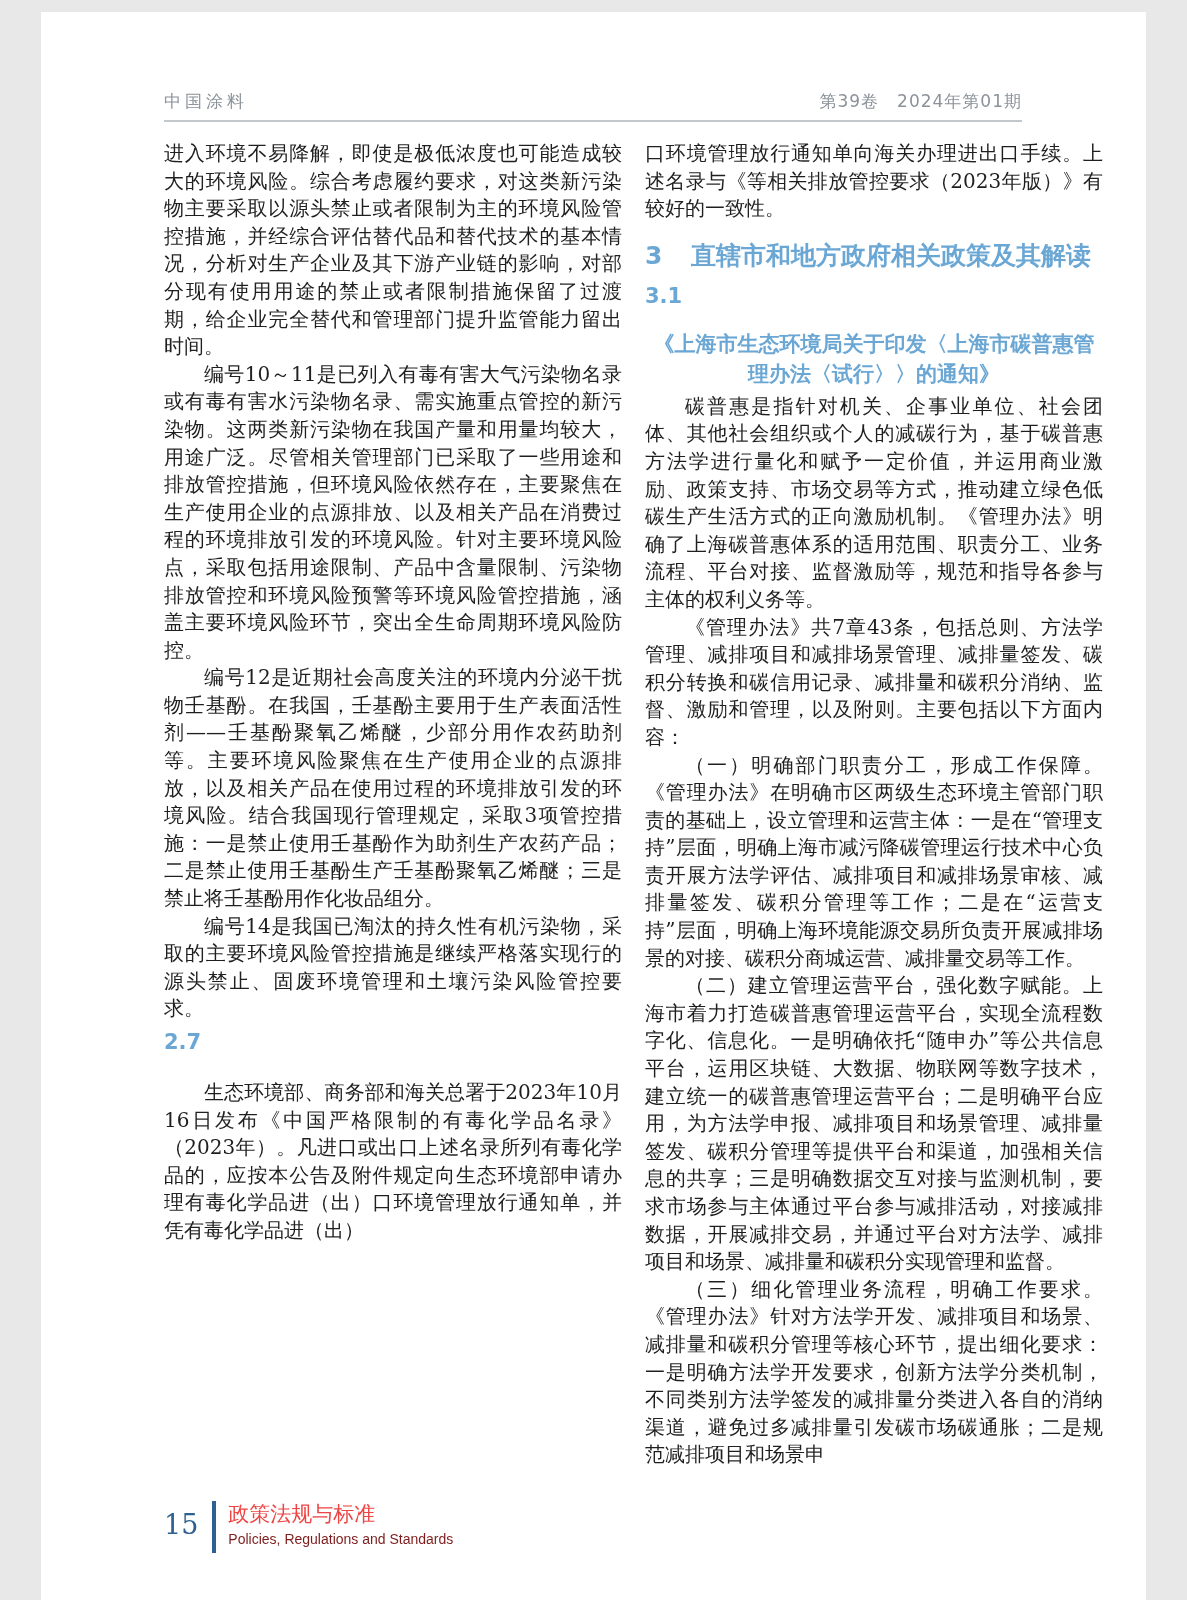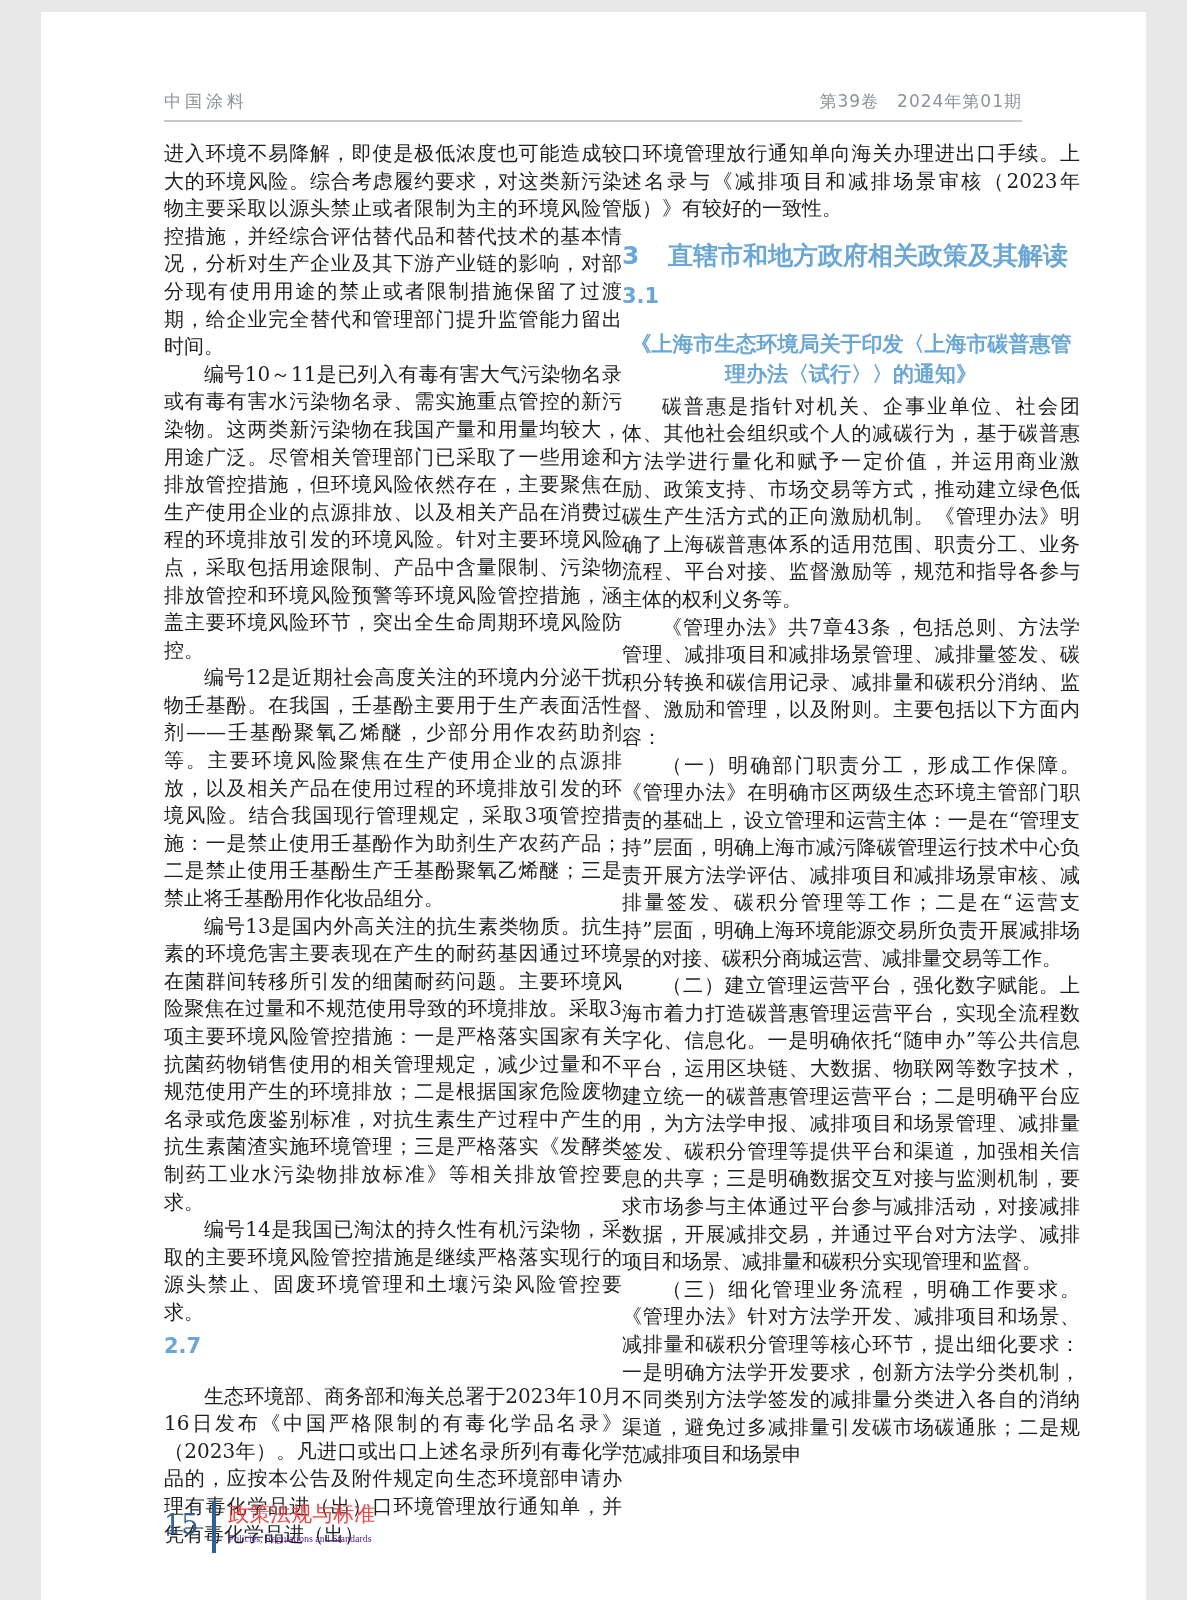--- a/index.html
+++ b/index.html
@@ -20,21 +20,21 @@
     border-bottom:2px solid #c3c8cd;
     font-family:"DejaVu Sans","Liberation Sans",sans-serif;
     color:#8b9299;
     font-size:17px;
   }
   .header .journal{letter-spacing:4px;}
   .header .issue{letter-spacing:1px;}
   
   .columns{
     position:absolute;left:123px;right:124px;top:128px;
-    display:flex;
+    display:flex;gap:23px;
   }
   .col{width:458px;flex:0 0 458px;}
   .col p{
     margin:0;
     font-size:20px;
     line-height:27.6px;
     text-align:justify;
     text-justify:inter-ideograph;
     text-indent:2em;
   }
@@ -73,51 +73,50 @@
     width:4px;height:52px;
     background:#2e6092;
     margin:2px 12px 0 14px;
   }
   .footer .cn{
     font-family:"DejaVu Sans","Liberation Sans",sans-serif;
     font-weight:normal;font-size:21px;color:#ef4444;
     line-height:26px;margin-top:2px;
   }
   .footer .en{
-    font-family:Liberation Serif, serif;
-    font-size:10px;color:#4c1d95;
+    font-family:Liberation Sans, sans-serif;
+    font-size:14px;color:#7f1d1d;
     line-height:20px;margin-top:2px;
   }
 </style>
 </head>
 <body>
 
 <div class="page">
 
   <div class="header">
     <span class="journal">中国涂料</span>
     <span class="issue">第39卷　2024年第01期</span>
   </div>
 
   <div class="columns">
 
     <div class="col">
       <p class="noindent">进入环境不易降解，即使是极低浓度也可能造成较大的环境风险。综合考虑履约要求，对这类新污染物主要采取以源头禁止或者限制为主的环境风险管控措施，并经综合评估替代品和替代技术的基本情况，分析对生产企业及其下游产业链的影响，对部分现有使用用途的禁止或者限制措施保留了过渡期，给企业完全替代和管理部门提升监管能力留出时间。</p>
       <p>编号10～11是已列入有毒有害大气污染物名录或有毒有害水污染物名录、需实施重点管控的新污染物。这两类新污染物在我国产量和用量均较大，用途广泛。尽管相关管理部门已采取了一些用途和排放管控措施，但环境风险依然存在，主要聚焦在生产使用企业的点源排放、以及相关产品在消费过程的环境排放引发的环境风险。针对主要环境风险点，采取包括用途限制、产品中含量限制、污染物排放管控和环境风险预警等环境风险管控措施，涵盖主要环境风险环节，突出全生命周期环境风险防控。</p>
       <p>编号12是近期社会高度关注的环境内分泌干扰物壬基酚。在我国，壬基酚主要用于生产表面活性剂——壬基酚聚氧乙烯醚，少部分用作农药助剂等。主要环境风险聚焦在生产使用企业的点源排放，以及相关产品在使用过程的环境排放引发的环境风险。结合我国现行管理规定，采取3项管控措施：一是禁止使用壬基酚作为助剂生产农药产品；二是禁止使用壬基酚生产壬基酚聚氧乙烯醚；三是禁止将壬基酚用作化妆品组分。</p>
-      <p>编号13是国内外高关注的抗生素类物质。抗生素的环境危害主要表现在产生的耐药基因通过环境在菌群间转移所引发的细菌耐药问题。主要环境风险聚焦在过量和不规范使用导致的环境排放。采取3项主要环境风险管控措施：一是严格落实国家有关抗菌药物销售使用的相关管理规定，减少过量和不规范使用产生的环境排放；二是根据国家危险废物名录或危废鉴别标准，对抗生素生产过程中产生的抗生素菌渣实施环境管理；三是严格落实《发酵类制药工业水污染物排放标准》等相关排放管控要求。</p>
       <p>编号14是我国已淘汰的持久性有机污染物，采取的主要环境风险管控措施是继续严格落实现行的源头禁止、固废环境管理和土壤污染风险管控要求。</p>
       <div class="subheading">
         <span class="num">2.7</span>
       </div>
       <p>生态环境部、商务部和海关总署于2023年10月16日发布《中国严格限制的有毒化学品名录》（2023年）。凡进口或出口上述名录所列有毒化学品的，应按本公告及附件规定向生态环境部申请办理有毒化学品进（出）口环境管理放行通知单，并凭有毒化学品进（出）</p>
     </div>
 
     <div class="col">
-      <p class="noindent">口环境管理放行通知单向海关办理进出口手续。上述名录与《减排项目和减排场景审核（2023年版）》有较好的一致性。</p>
+      <p class="noindent">口环境管理放行通知单向海关办理进出口手续。上述名录与《等相关排放管控要求（2023年版）》有较好的一致性。</p>
       <div class="h3">
         <span class="num">3</span>
         <span class="title">直辖市和地方政府相关政策及其解读</span>
       </div>
       <div class="subheading">
         <span class="num">3.1</span>
         <span class="title">《上海市生态环境局关于印发〈上海市碳普惠管理办法〈试行〉〉的通知》</span>
       </div>
       <p>碳普惠是指针对机关、企事业单位、社会团体、其他社会组织或个人的减碳行为，基于碳普惠方法学进行量化和赋予一定价值，并运用商业激励、政策支持、市场交易等方式，推动建立绿色低碳生产生活方式的正向激励机制。《管理办法》明确了上海碳普惠体系的适用范围、职责分工、业务流程、平台对接、监督激励等，规范和指导各参与主体的权利义务等。</p>
       <p>《管理办法》共7章43条，包括总则、方法学管理、减排项目和减排场景管理、减排量签发、碳积分转换和碳信用记录、减排量和碳积分消纳、监督、激励和管理，以及附则。主要包括以下方面内容：</p>

